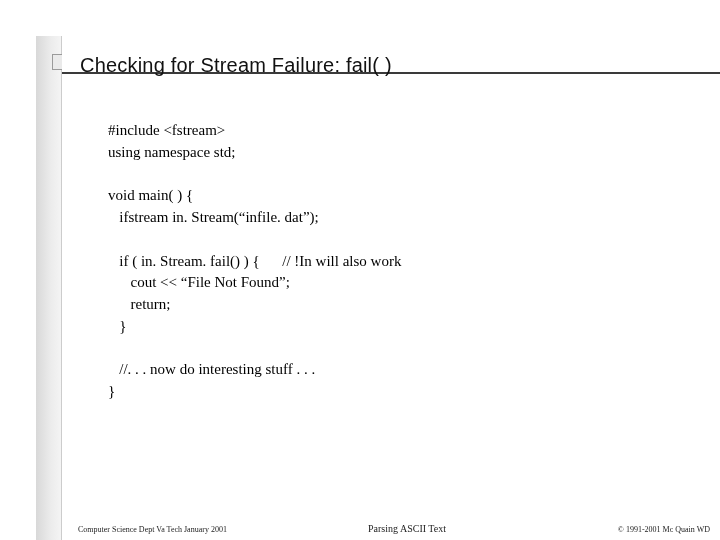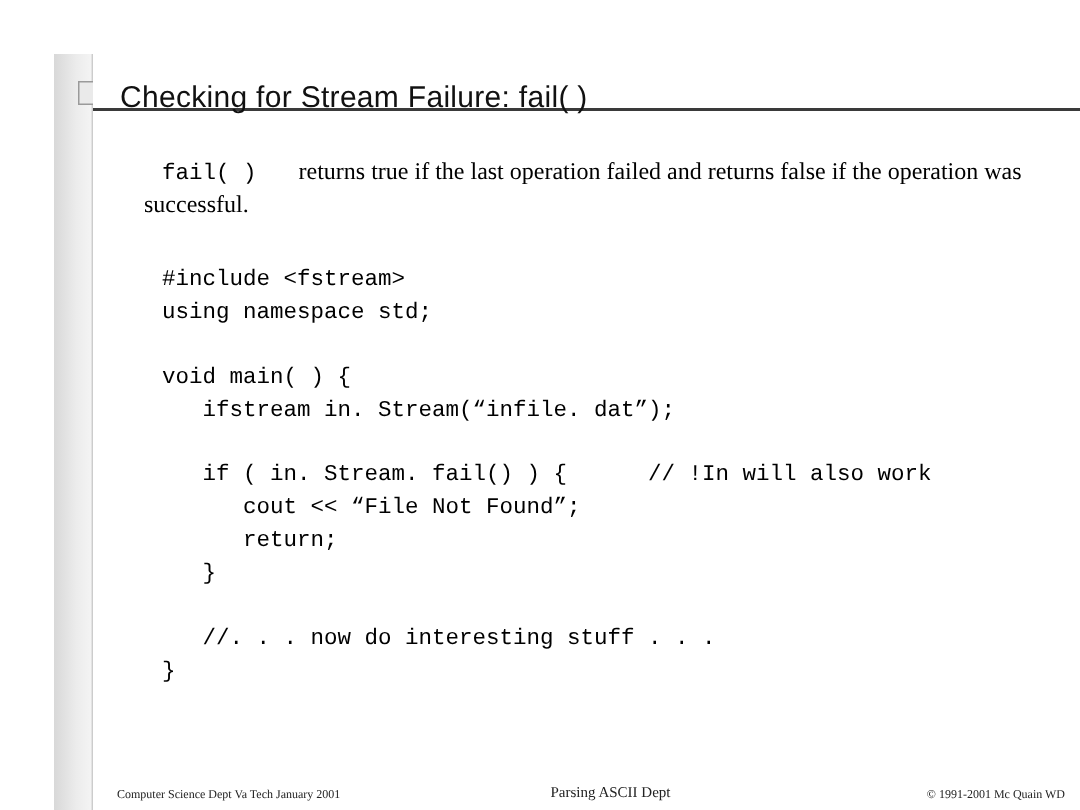--- a/index.html
+++ b/index.html
@@ -68,21 +68,21 @@
     font-size: 16px;
     line-height: 1.35;
     margin-bottom: 12px;
     color: #000;
   }
   .mono-inline {
     font-family: "Courier New", Courier, monospace;
     font-size: 15px;
   }
   .code {
-    font-family: Liberation Mono, monospace;
+    font-family: Liberation Serif, serif;
     font-size: 15px;
     line-height: 1.45;
     white-space: pre;
     color: #000;
     margin: 28px 0 0 24px;
   }
   .footer {
     position: absolute;
     left: 26px;
     right: 4px;
@@ -117,35 +117,32 @@
 
 <div class="left-edge">
   <div class="left-box"></div>
 </div>
 
 <div class="header">
   <div class="header-title">Checking for Stream Failure:  fail( )</div>
 </div>
 
 <div class="content">
-  <p class="para">
-    <span class="mono-inline">fail( )</span><span> returns true if the last operation failed and returns false if the operation was successful.</span>
-  </p>
   <div class="code">#include &lt;fstream&gt;
 using namespace std;
 
 void main( ) {
    ifstream in. Stream(“infile. dat”);
 
    if ( in. Stream. fail() ) {      // !In will also work
       cout &lt;&lt; “File Not Found”;
       return;
    }
 
    //. . . now do interesting stuff . . .
 }</div>
 </div>
 
 <div class="footer">
   <div class="fl">Computer Science Dept Va Tech January 2001</div>
-  <div class="fc">Parsing ASCII Dept</div>
+  <div class="fc">Parsing ASCII Text</div>
   <div class="fr">© 1991-2001  Mc Quain WD</div>
 </div>
 
 </body></html>

